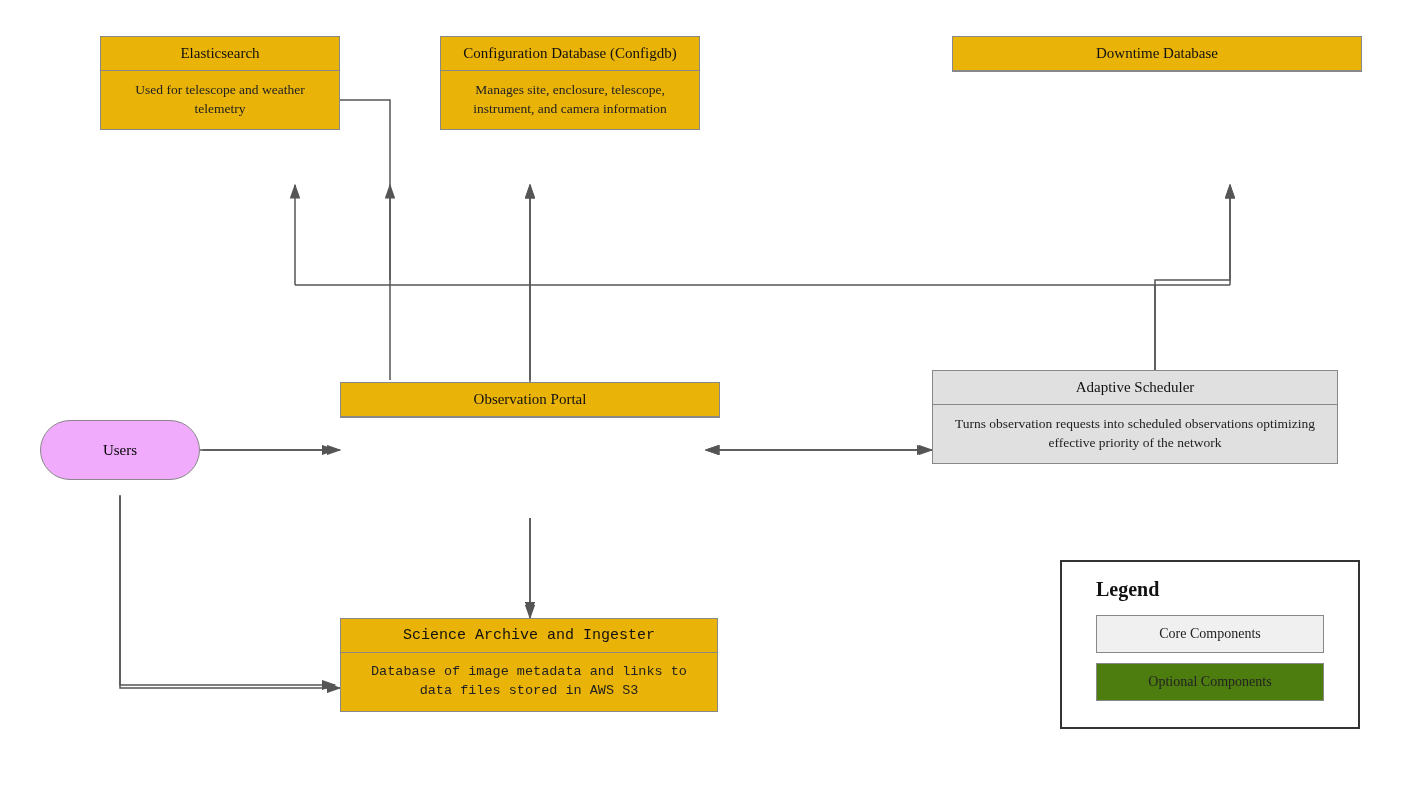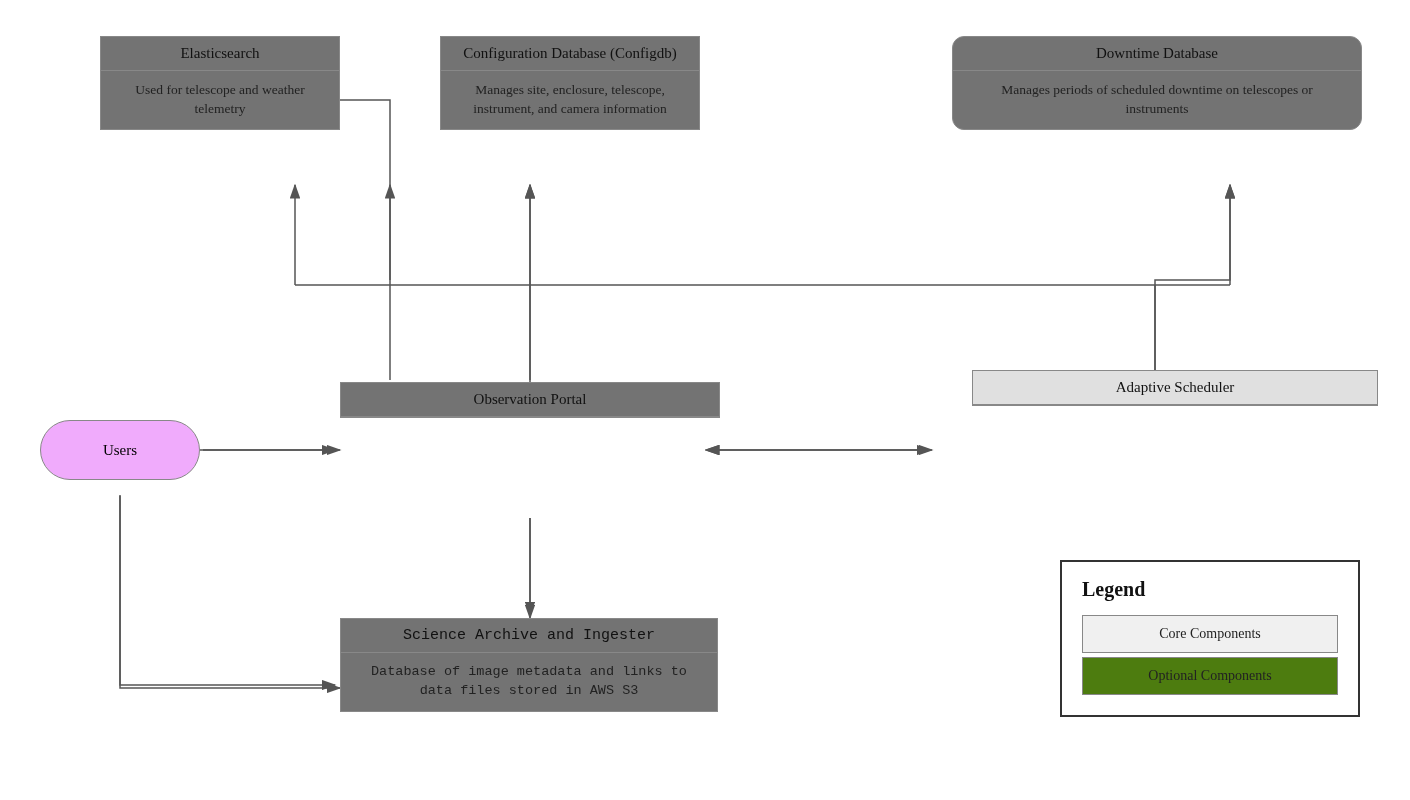--- a/index.html
+++ b/index.html
@@ -12,21 +12,21 @@
     }
     #diagram {
       position: relative;
       width: 1410px;
       height: 800px;
       background: #fff;
     }
     .box {
       position: absolute;
       border: 1.5px solid #888;
-      background: #737373;
+      background: #eab308;
       text-align: center;
     }
     .box-title {
       border-bottom: 1.5px solid #888;
       padding: 8px 10px;
       font-size: 15px;
       font-weight: normal;
       color: #111;
     }
     .box-body {
@@ -48,35 +48,35 @@
       position: absolute;
       top: 0; left: 0;
       width: 1410px;
       height: 800px;
       pointer-events: none;
     }
     .legend-box {
       position: absolute;
       border: 2px solid #333;
       background: #fff;
-      padding: 16px 20px;
+      padding: 16px 34px;
     }
     .legend-title {
       font-size: 20px;
       font-weight: bold;
       margin-bottom: 14px;
       color: #111;
     }
     .legend-item {
       border: 1.5px solid #888;
       background: #f0f0f0;
       padding: 10px 20px;
       text-align: center;
       font-size: 14px;
-      margin-bottom: 4px;
+      margin-bottom: 10px;
       color: #222;
     }
     .legend-item.optional {
       background: #4d7c0f;
     }
   </style>
 </head>
 <body>
 
 <div id="diagram">
@@ -143,35 +143,35 @@
   <div class="box" style="left:100px; top:36px; width:240px;">
     <div class="box-title">Elasticsearch</div>
     <div class="box-body">Used for telescope and weather telemetry</div>
   </div>
 
   <div class="box" style="left:440px; top:36px; width:260px;">
     <div class="box-title">Configuration Database (Configdb)</div>
     <div class="box-body">Manages site, enclosure, telescope, instrument, and camera information</div>
   </div>
 
-  <div class="box" style="left:952px; top:36px; width:410px;border-radius:12px;">
+  <div class="box" style="left:952px; top:36px; width:410px;">
     <div class="box-title">Downtime Database</div>
-    <div class="box-body">Manages periods of scheduled downtime on telescopes or instruments</div>
   </div>
 
   <div class="box-rounded" style="position:absolute; left:40px; top:420px; width:160px; height:60px;">
     <span>Users</span>
   </div>
 
   <div class="box" style="left:340px; top:382px; width:380px;">
     <div class="box-title">Observation Portal</div>
   </div>
 
-  <div class="box" style="left:972px; top:370px; width:406px; background:#e0e0e0;">
+  <div class="box" style="left:932px; top:370px; width:406px; background:#e0e0e0;">
     <div class="box-title">Adaptive Scheduler</div>
+    <div class="box-body">Turns observation requests into scheduled observations optimizing effective priority of the network</div>
   </div>
 
   <div class="box" style="left:340px; top:618px; width:378px;font-family:Liberation Mono, monospace;">
     <div class="box-title">Science Archive and Ingester</div>
     <div class="box-body">Database of image metadata and links to data files stored in AWS S3</div>
   </div>
 
   <div class="legend-box" style="left:1060px; top:560px; width:300px;">
     <div class="legend-title">Legend</div>
     <div class="legend-item">Core Components</div>

